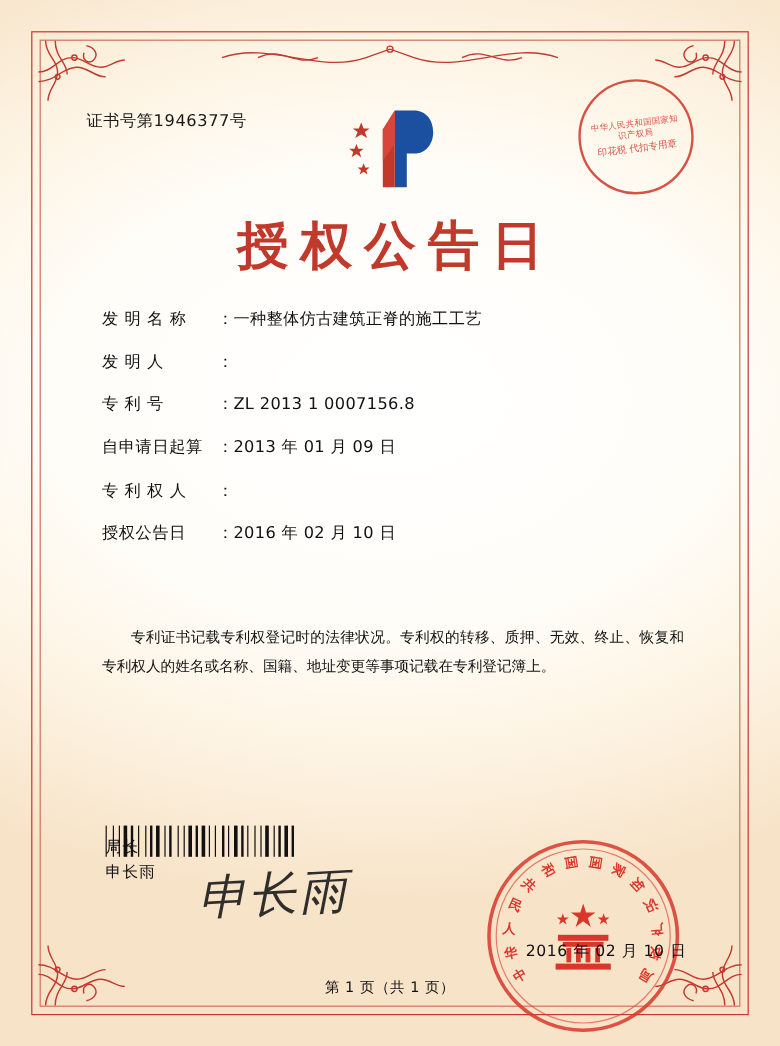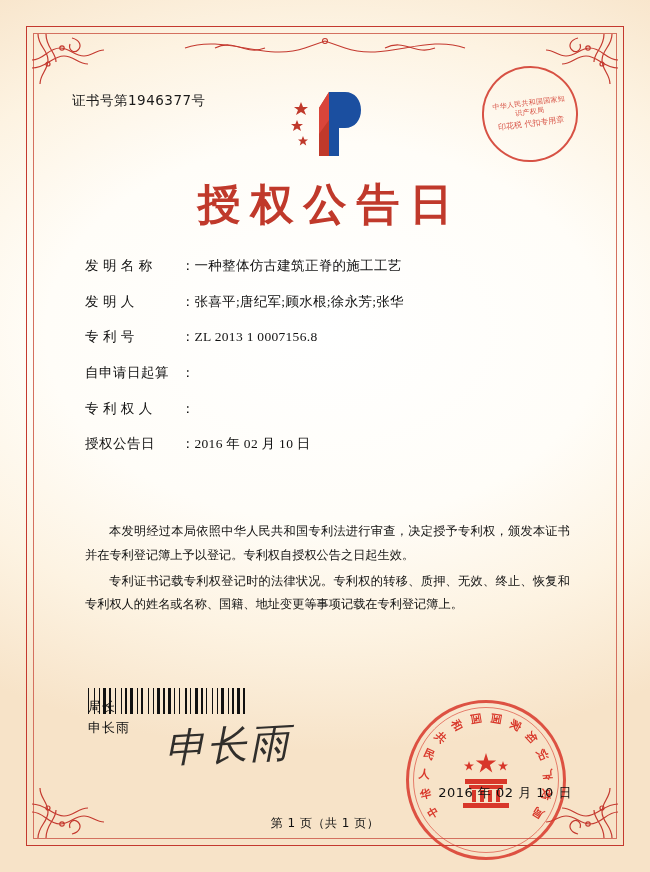--- a/index.html
+++ b/index.html
@@ -123,21 +123,20 @@
     top: 258px;
     width: 500px;
     font-size: 13.5px;
     color: #111;
   }
   .field-row {
     display: flex;
     align-items: center;
     margin-bottom: 19.5px;
     line-height: 1.2;
-    font-family: Liberation Serif, serif;
   }
   .field-label {
     width: 96px;
     flex: 0 0 96px;
     letter-spacing: 0.5px;
     white-space: nowrap;
   }
   .field-colon {
     flex: 0 0 12px;
   }
@@ -364,44 +363,43 @@
 
   <div class="fields">
     <div class="field-row">
       <span class="field-label">发 明 名 称</span>
       <span class="field-colon">：</span>
       <span class="field-value">一种整体仿古建筑正脊的施工工艺</span>
     </div>
     <div class="field-row">
       <span class="field-label">发 明 人</span>
       <span class="field-colon">：</span>
-      <span class="field-value">张喜平;唐纪军;顾水根;徐永芳;张华</span>
     </div>
     <div class="field-row">
       <span class="field-label">专 利 号</span>
       <span class="field-colon">：</span>
       <span class="field-value">ZL 2013 1 0007156.8</span>
     </div>
     <div class="field-row">
       <span class="field-label">自申请日起算</span>
       <span class="field-colon">：</span>
+      <span class="field-value">2013 年 01 月 09 日</span>
     </div>
     <div class="field-row">
       <span class="field-label">专 利 权 人</span>
       <span class="field-colon">：</span>
     </div>
     <div class="field-row">
       <span class="field-label">授权公告日</span>
       <span class="field-colon">：</span>
       <span class="field-value">2016 年 02 月 10 日</span>
     </div>
   </div>
 
   <div class="paragraphs">
-    <p>本发明经过本局依照中华人民共和国专利法进行审查，决定授予专利权，颁发本证书并在专利登记簿上予以登记。专利权自授权公告之日起生效。</p>
     <p>专利证书记载专利权登记时的法律状况。专利权的转移、质押、无效、终止、恢复和专利权人的姓名或名称、国籍、地址变更等事项记载在专利登记簿上。</p>
   </div>
 
   <div class="barcode">
     <div class="bars" id="barcode-bars">
         <i style="width: 1px; background: rgb(17, 17, 17);"></i>
         <i style="width: 3px; background: transparent;"></i>
         <i style="width: 1px; background: rgb(17, 17, 17);"></i>
         <i style="width: 2px; background: transparent;"></i>
         <i style="width: 1px; background: rgb(17, 17, 17);"></i>

